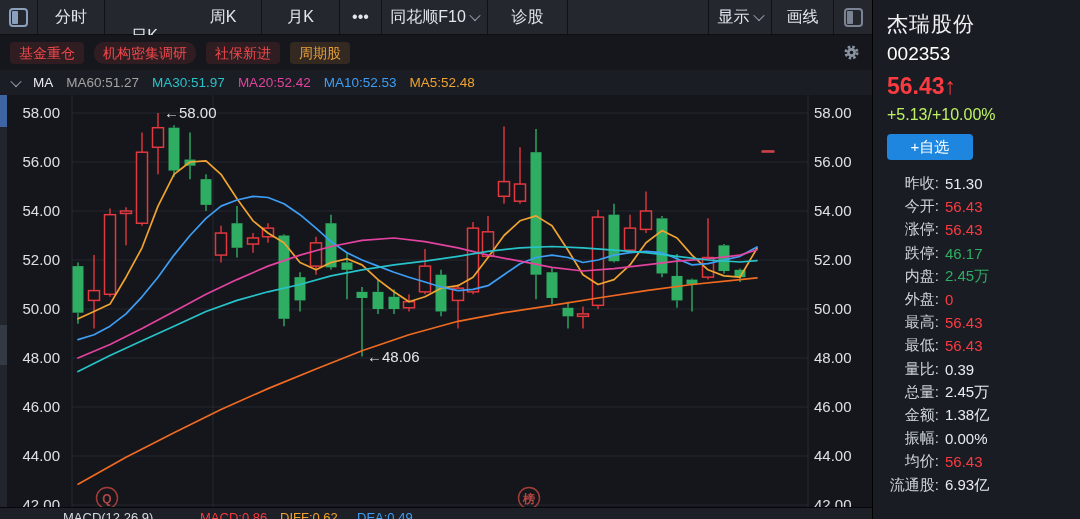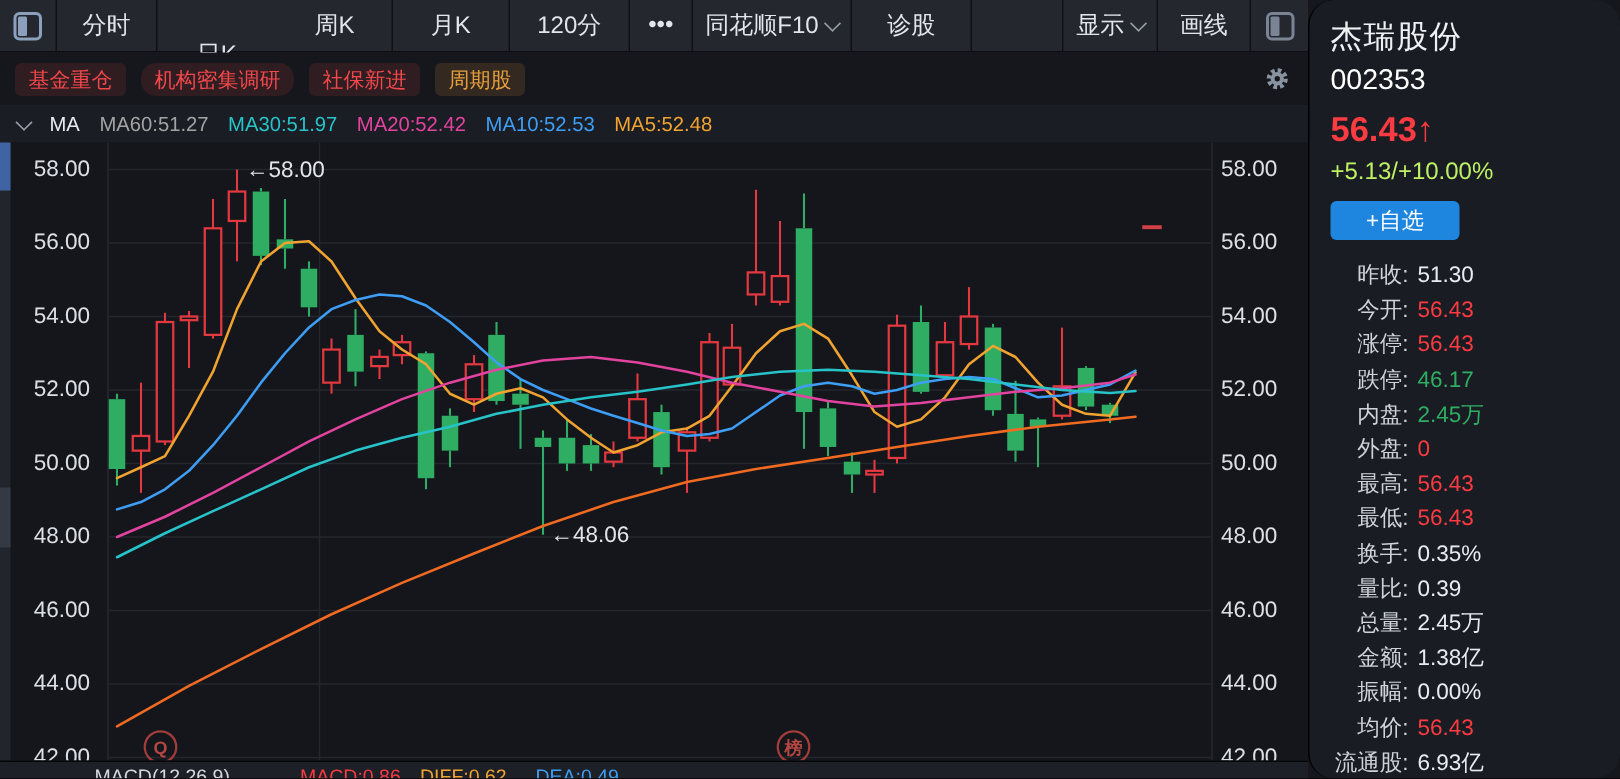--- a/index.html
+++ b/index.html
@@ -37,21 +37,21 @@
   .sliver .seg-gray { position:absolute; left:0; top:230px; width:7px; height:40px; background:#343a44; }
   .ylab { position:absolute; height:18px; line-height:18px; font-size:15px; color:#dce0e6; }
   .ylab.left { left:12px; width:48px; text-align:right; }
   .ylab.right { left:814px; width:52px; text-align:left; }
 
   
   .macdstrip { position:absolute; left:0; top:507px; width:872px; height:12px; background:#1d2027; border-top:1px solid #06070a; overflow:hidden; }
   .macdstrip span { position:absolute; top:2px; font-size:13px; white-space:nowrap; }
 
   
-  .rpanel { position:absolute; left:872px; top:0; width:208px; height:519px; background:#191c22; border-left:1px solid #000; padding:10px 22px 0 14px;border-radius:17px; }
+  .rpanel { position:absolute; left:872px; top:0; width:208px; height:519px; background:#191c22; border-left:1px solid #000; padding:10px 22px 0 14px; }
   .stock-name { font-size:21px; color:#eef0f3; letter-spacing:1px; }
   .stock-code { font-size:19px; color:#ffffff; margin-top:5px; }
   .stock-price { font-size:23px; font-weight:bold; color:#fa3b42; margin-top:8px; }
   .stock-change { font-size:16px; color:#bef264; margin-top:6px; }
   .watch-btn { margin-top:10px; width:86px; height:26px; border-radius:4px; background:#1f86e0; color:#fff; font-size:15px; display:flex; align-items:center; justify-content:center; }
   .stats { margin-top:12px;text-align:right; }
   .stat-row { display:flex; align-items:center; height:23.2px; font-size:15px; }
   .stat-label { color:#ced3da; min-width:52px; white-space:nowrap; }
   .stat-value { margin-left:6px; white-space:nowrap; }
 </style>
@@ -69,23 +69,20 @@
         <span>分时</span>
       </div>
       <div class="tb-cell selected" style="width: 80px;">
         <span>日K</span>
       </div>
       <div class="tb-cell" style="width: 77px;">
         <span>周K</span>
       </div>
       <div class="tb-cell" style="width: 78px;">
         <span>月K</span>
-      </div>
-      <div class="tb-cell" style="width: 80px;">
-        <span>120分</span>
       </div>
       <div class="tb-cell" style="width: 42px;">
         <span>•••</span>
       </div>
       <div class="tb-cell" style="width: 106px;">
         <span>同花顺F10</span>
         <span class="chev"></span>
       </div>
       <div class="tb-cell" style="width: 80px;">
         <span>诊股</span>
@@ -349,24 +346,20 @@
         </div>
         <div class="stat-row">
           <span class="stat-label">最高:</span>
           <span class="stat-value" style="color: rgb(250, 59, 66);">56.43</span>
         </div>
         <div class="stat-row">
           <span class="stat-label">最低:</span>
           <span class="stat-value" style="color: rgb(250, 59, 66);">56.43</span>
         </div>
         <div class="stat-row">
-          <span class="stat-label">换手:</span>
-          <span class="stat-value" style="color: rgb(232, 235, 240);">0.35%</span>
-        </div>
-        <div class="stat-row">
           <span class="stat-label">量比:</span>
           <span class="stat-value" style="color: rgb(232, 235, 240);">0.39</span>
         </div>
         <div class="stat-row">
           <span class="stat-label">总量:</span>
           <span class="stat-value" style="color: rgb(232, 235, 240);">2.45万</span>
         </div>
         <div class="stat-row">
           <span class="stat-label">金额:</span>
           <span class="stat-value" style="color: rgb(232, 235, 240);">1.38亿</span>

